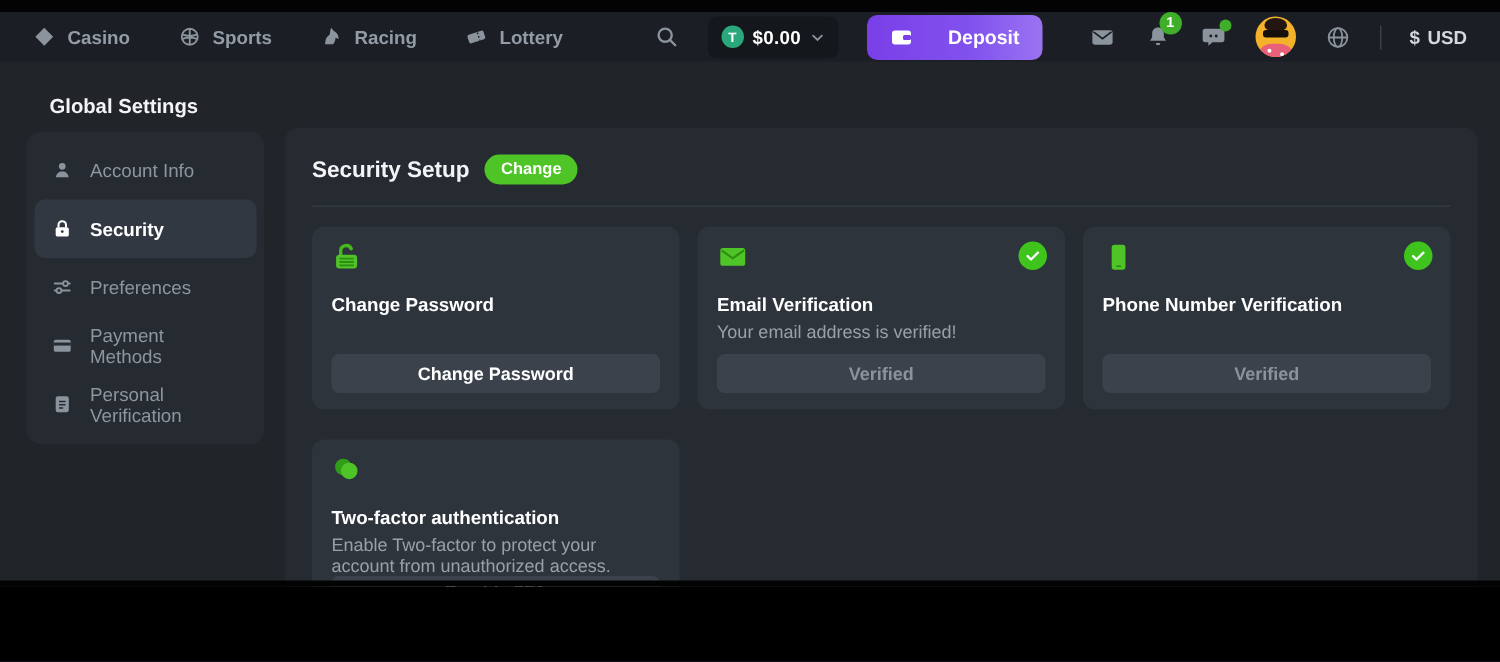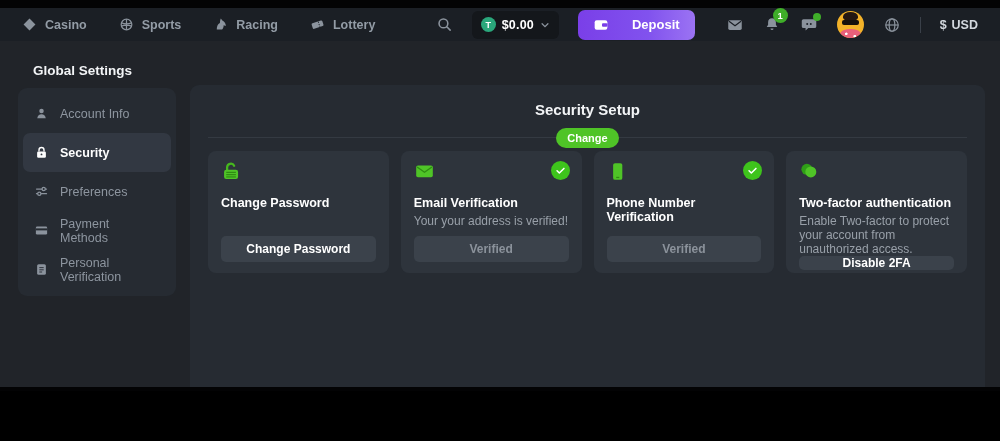--- a/index.html
+++ b/index.html
@@ -54,27 +54,27 @@
   .sidebar { position:absolute; left:18px; top:88px; width:158px; height:208px; background:#262b32;
              border-radius:9px; padding:6px 5px; display:flex; flex-direction:column; }
   .side-item { height:39px; display:flex; align-items:center; gap:11px; padding:0 11px; border-radius:7px;
                color:#8d959f; font-size:12.5px; cursor:pointer; }
   .side-item svg { flex:none; }
   .side-item.active { background:#323842; color:#fff; font-weight:700; }
 
   
   .main-panel { position:absolute; left:190px; top:85px; width:795px; height:348px; background:#262b32;
                 border-radius:9px; padding:16px 18px 0; }
-  .main-header { display:flex; align-items:center; gap:10px; height:24px;flex-direction:column; }
+  .main-header { display:flex; align-items:center; gap:10px; height:24px; }
   .main-title { color:#f2f4f6; font-size:15px; font-weight:700; }
   .strength-badge { background:#4fc427; color:#fff; font-size:11px; font-weight:700; padding:4px 11px;
                     border-radius:20px; }
   .main-divider { height:1px; background:#343a42; margin:12px 0 13px; }
 
-  .cards { display:grid; grid-template-columns:1fr 1fr 1fr 1fr; column-gap:12px; row-gap:20px; }
+  .cards { display:grid; grid-template-columns:1fr 1fr 1fr; column-gap:12px; row-gap:20px; }
   .card { position:relative; background:#2e343c; border-radius:8px; height:122px; padding:10px 13px 11px;
           display:flex; flex-direction:column; }
   .card-icon-row { height:22px; display:flex; align-items:flex-start; }
   .card-title { margin-top:13px; color:#fff; font-size:12.5px; font-weight:700; }
   .card-desc { margin-top:4px; color:#99a0a9; font-size:12px; }
   .card-btn { margin-top:auto; height:26px; width:100%; border:none; border-radius:5px; background:#3b424b;
               color:#fff; font-weight:700; font-size:12px; cursor:pointer;
               font-family:"Liberation Sans", sans-serif; }
   .card-btn.muted { color:#8b929b; cursor:default; }
   .check-badge { position:absolute; top:10px; right:12px; width:19px; height:19px; border-radius:50%;
@@ -293,21 +293,21 @@
                 <path d="M3.5 6.8l8.5 6 8.5-6" stroke="#2f8c13" stroke-width="1.6" fill="none"></path>
               </svg>
           </span>
         </div>
         <span class="check-badge">
           <svg width="11" height="11" viewBox="0 0 24 24">
               <path d="M4.5 12.5l5 5L19.5 7.5" stroke="#fff" stroke-width="3.4" fill="none" stroke-linecap="round" stroke-linejoin="round"></path>
             </svg>
         </span>
         <div class="card-title">Email Verification</div>
-        <div class="card-desc">Your your address is verified!</div>
+        <div class="card-desc">Your email address is verified!</div>
         <button class="card-btn muted">Verified</button>
       </div>
 
       <div class="card">
         <div class="card-icon-row">
           <span>
             <svg width="21" height="21" viewBox="0 0 24 24">
                 <rect x="7" y="2.5" width="10.5" height="19" rx="2.2" fill="#4fc427"></rect>
                 <line x1="10.5" y1="18.8" x2="14" y2="18.8" stroke="#2f8c13" stroke-width="1.4"></line>
               </svg>

